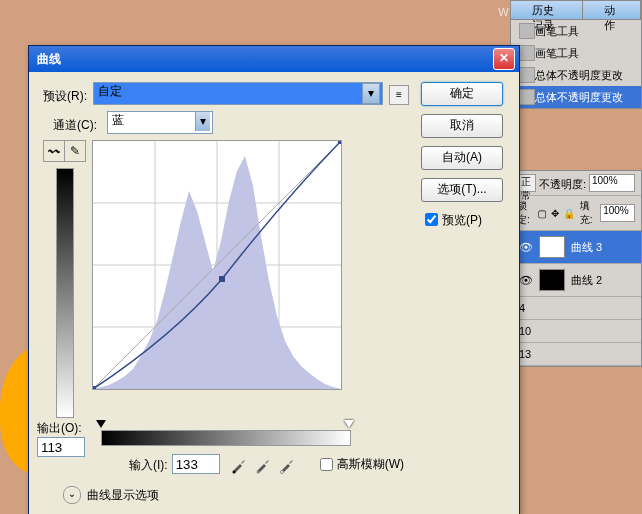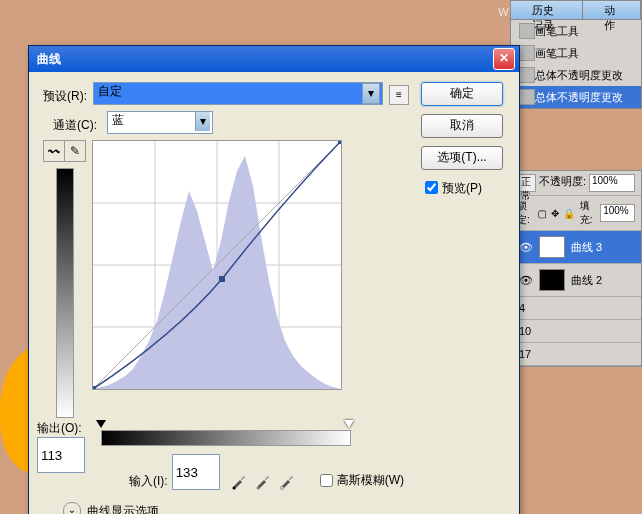--- a/index.html
+++ b/index.html
@@ -27,21 +27,21 @@
 .vgrad{width:16px;height:248px;background:linear-gradient(#000,#fff);border:1px solid #999}
 .curve-box{width:248px;height:248px;border:1px solid #999;background:#fff;position:relative;margin-left:6px}
 .grid line{stroke:#ccc;stroke-width:1}
 .histogram{fill:#c2c4e6}
 .curve-line{stroke:#334b88;stroke-width:1.5;fill:none}
 .handle{fill:#334b88}
 .hgrad-row{display:flex;margin-top:4px;margin-left:54px}
 .tri{width:0;height:0;border-left:5px solid transparent;border-right:5px solid transparent;border-top:8px solid #000}
 .hgrad{width:248px;height:14px;background:linear-gradient(90deg,#000,#fff);border:1px solid #999;margin-left:4px}
 .io-label-i{margin-left:0}
-.num-input{width:40px;height:18px;border:1px solid #7f9db9;background:#fff;padding:8px 3px}
+.num-input{width:40px;height:18px;border:1px solid #7f9db9;background:#fff;padding:0 3px}
 .eyedroppers{display:flex;gap:6px;margin-left:10px}
 .eyedropper{width:18px;height:18px;cursor:pointer;display:inline-block}
 .checkbox-row{display:flex;align-items:center;margin-left:20px}
 .checkbox-row input{margin-right:4px}
 .show-opts{margin-top:12px;display:flex;align-items:center;gap:6px;margin-left:20px}
 .chev{width:16px;height:16px;border:1px solid #999;border-radius:8px;text-align:center;line-height:14px;font-size:10px;cursor:pointer}
 .btn{display:block;width:80px;height:22px;border:1px solid #7a7a7a;background:linear-gradient(#fff,#e8e8e8);border-radius:3px;text-align:center;line-height:20px;margin-bottom:8px;cursor:pointer}
 .btn.default{border:1px solid #2a7dd4;box-shadow:0 0 2px #4a9de4}
 .btn.disabled{color:#999}
 .preview-chk{margin-top:8px;display:flex;align-items:flex-end}
@@ -49,21 +49,21 @@
 
 .panel{position:absolute;right:0;top:0;width:130px;background:#d6d3ce;border:1px solid #8a8a8a;font-size:11px}
 .panel-head{background:linear-gradient(#bfd9f4,#8fbde8);height:18px;border-bottom:1px solid #888;display:flex}
 .panel-head span{padding:2px 21px;border-right:1px solid #888}
 .hist-item{padding:3px 8px;display:flex;align-items:center;gap:0}
 .hist-item.sel{background:#3a75d6;color:#fff}
 .hist-icon{width:14px;height:14px;border:1px solid #999;background:#bbb}
 .panel2{position:absolute;right:0;top:170px;width:130px;background:#d6d3ce;border:1px solid #8a8a8a;font-size:11px}
 .tabs{display:flex;background:#c4c1ba;border-bottom:1px solid #888}
 .tab{padding:3px 8px;border-right:1px solid #888;background:#d6d3ce}
-.opa-row{display:flex;align-items:flex-start;padding:3px 6px;gap:3px;border-bottom:1px solid #aaa}
+.opa-row{display:flex;align-items:flex-end;padding:3px 6px;gap:3px;border-bottom:1px solid #aaa}
 .opa-sel{flex:1;border:1px solid #999;background:#eee;height:16px;padding:0 3px;font-size:10px}
 .opa-input{width:40px;height:16px;border:1px solid #999;background:#fff;font-size:10px;padding:0 2px}
 .lock-row{padding:3px 6px;display:flex;align-items:center;gap:4px;border-bottom:1px solid #aaa;font-size:10px}
 .layer-item{padding:5px 8px;display:flex;align-items:center;gap:6px;border-bottom:1px solid #aaa}
 .layer-item.sel{background:#3a75d6;color:#fff}
 .layer-thumb{width:24px;height:20px;border:1px solid #888;background:#000}
 .layer-thumb.curve{background:#fff}
 .output-block{position:relative;margin-top:4px}
 </style>
 </head>
@@ -119,21 +119,21 @@
     <span class="layer-thumb"></span>
     <span>曲线 2</span>
   </div>
   <div class="layer-item">
       <span>4</span>
     </div>
   <div class="layer-item">
       <span>10</span>
     </div>
   <div class="layer-item">
-      <span>17</span>
+      <span>13</span>
     </div>
 </div>
 
 <div class="dialog">
   <div class="titlebar">
     <span class="title">曲线</span>
     <span class="close">✕</span>
   </div>
   <div class="dlg-body">
     <div class="left-col">
@@ -218,20 +218,21 @@
         </label>
       </div>
       <div class="show-opts">
         <span class="chev">⌄</span>
         <span>曲线显示选项</span>
       </div>
     </div>
     <div class="right-col">
       <span class="btn default">确定</span>
       <span class="btn">取消</span>
+      <span class="btn">自动(A)</span>
       <span class="btn">选项(T)...</span>
       <label class="preview-chk">
         <input type="checkbox" checked="" style="">
           <span>预览(P)</span>
       </label>
     </div>
   </div>
 </div>
 
 </body></html>

